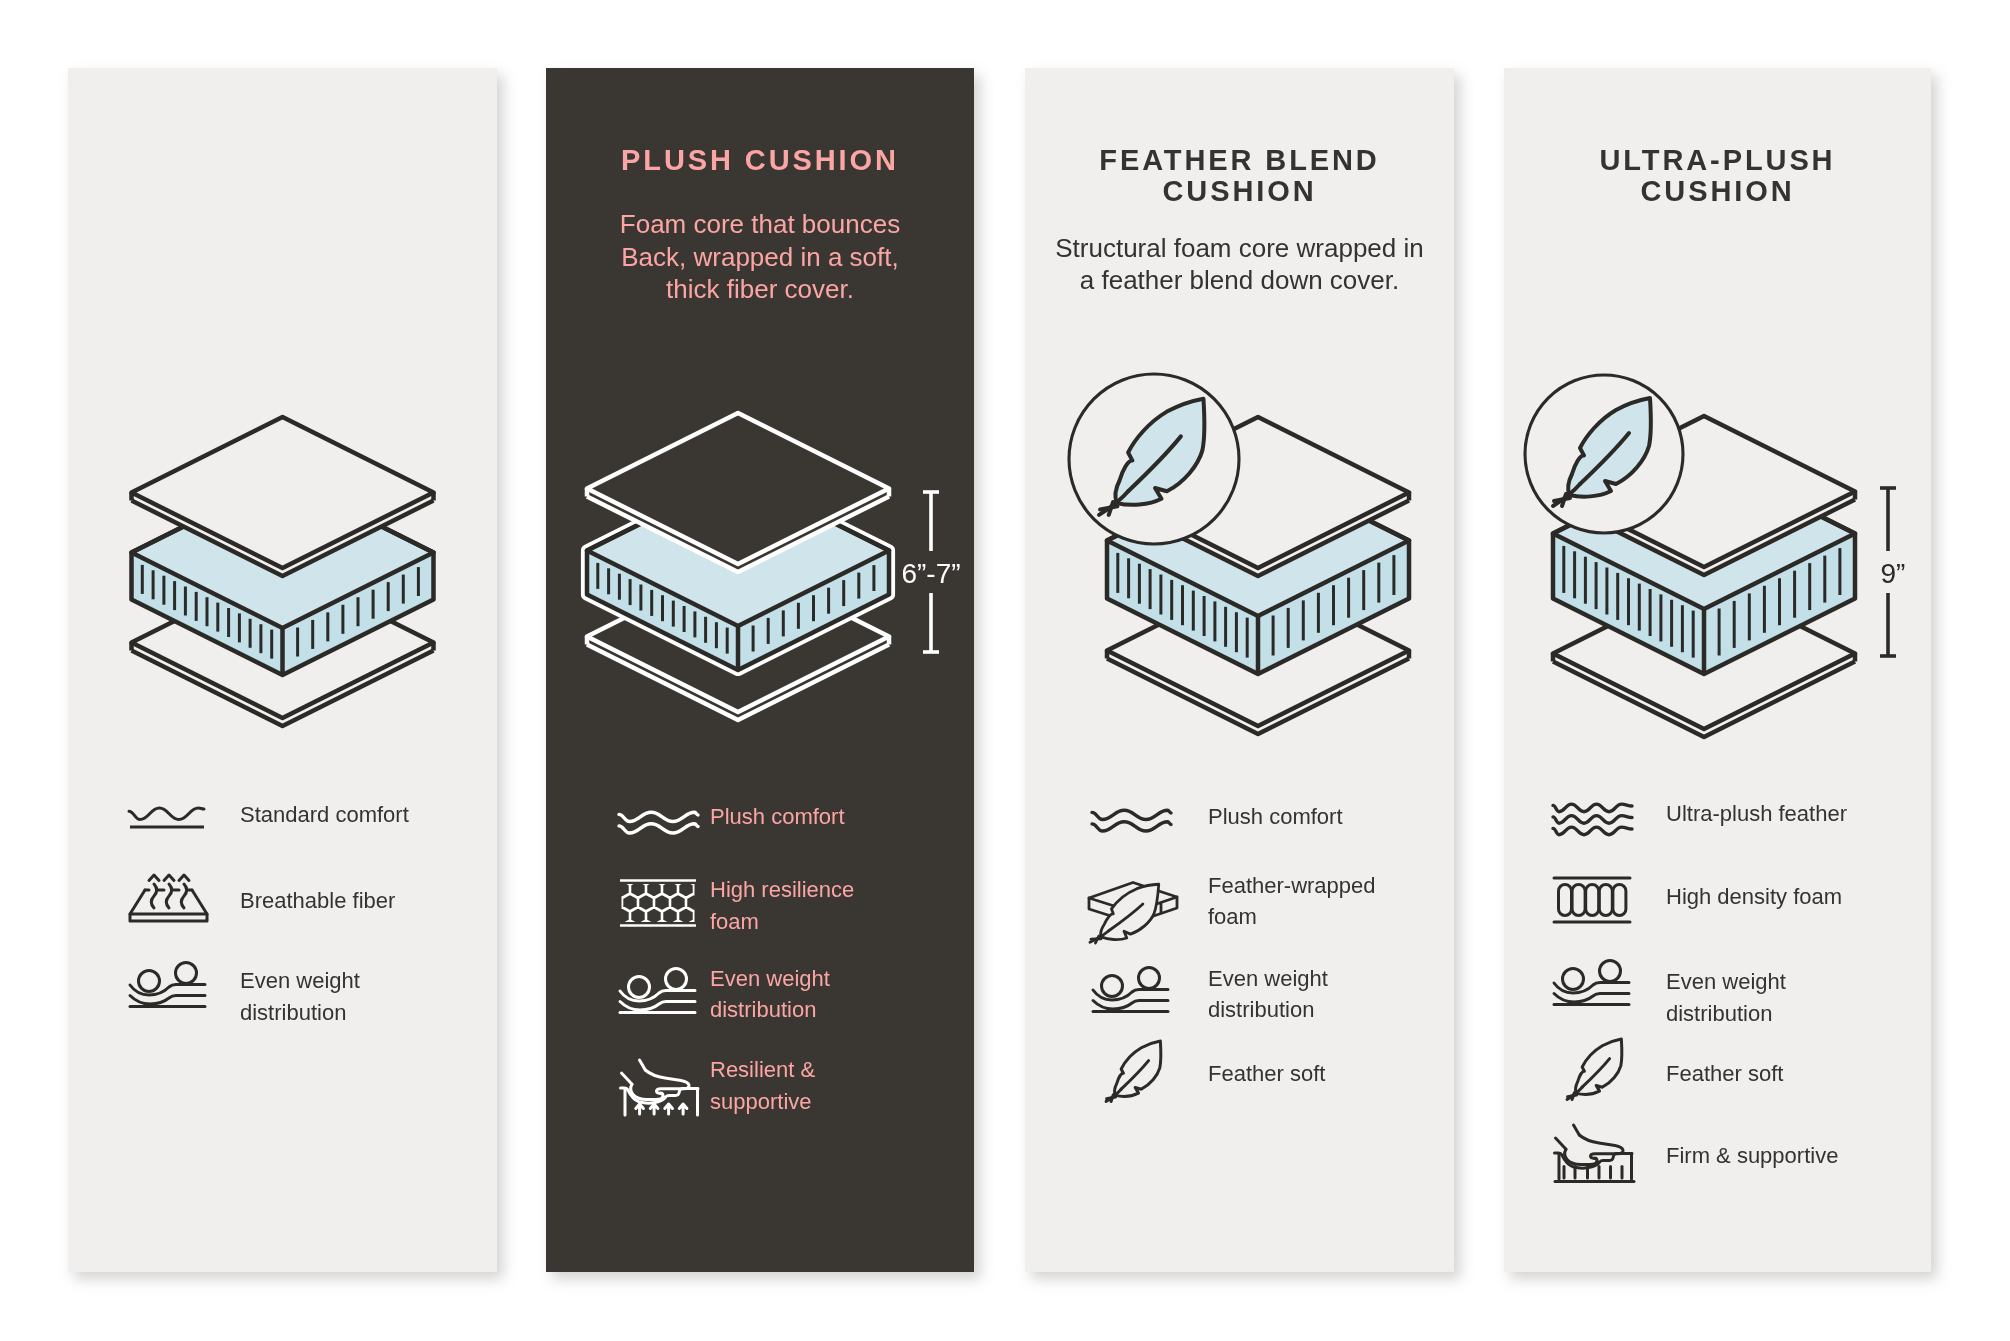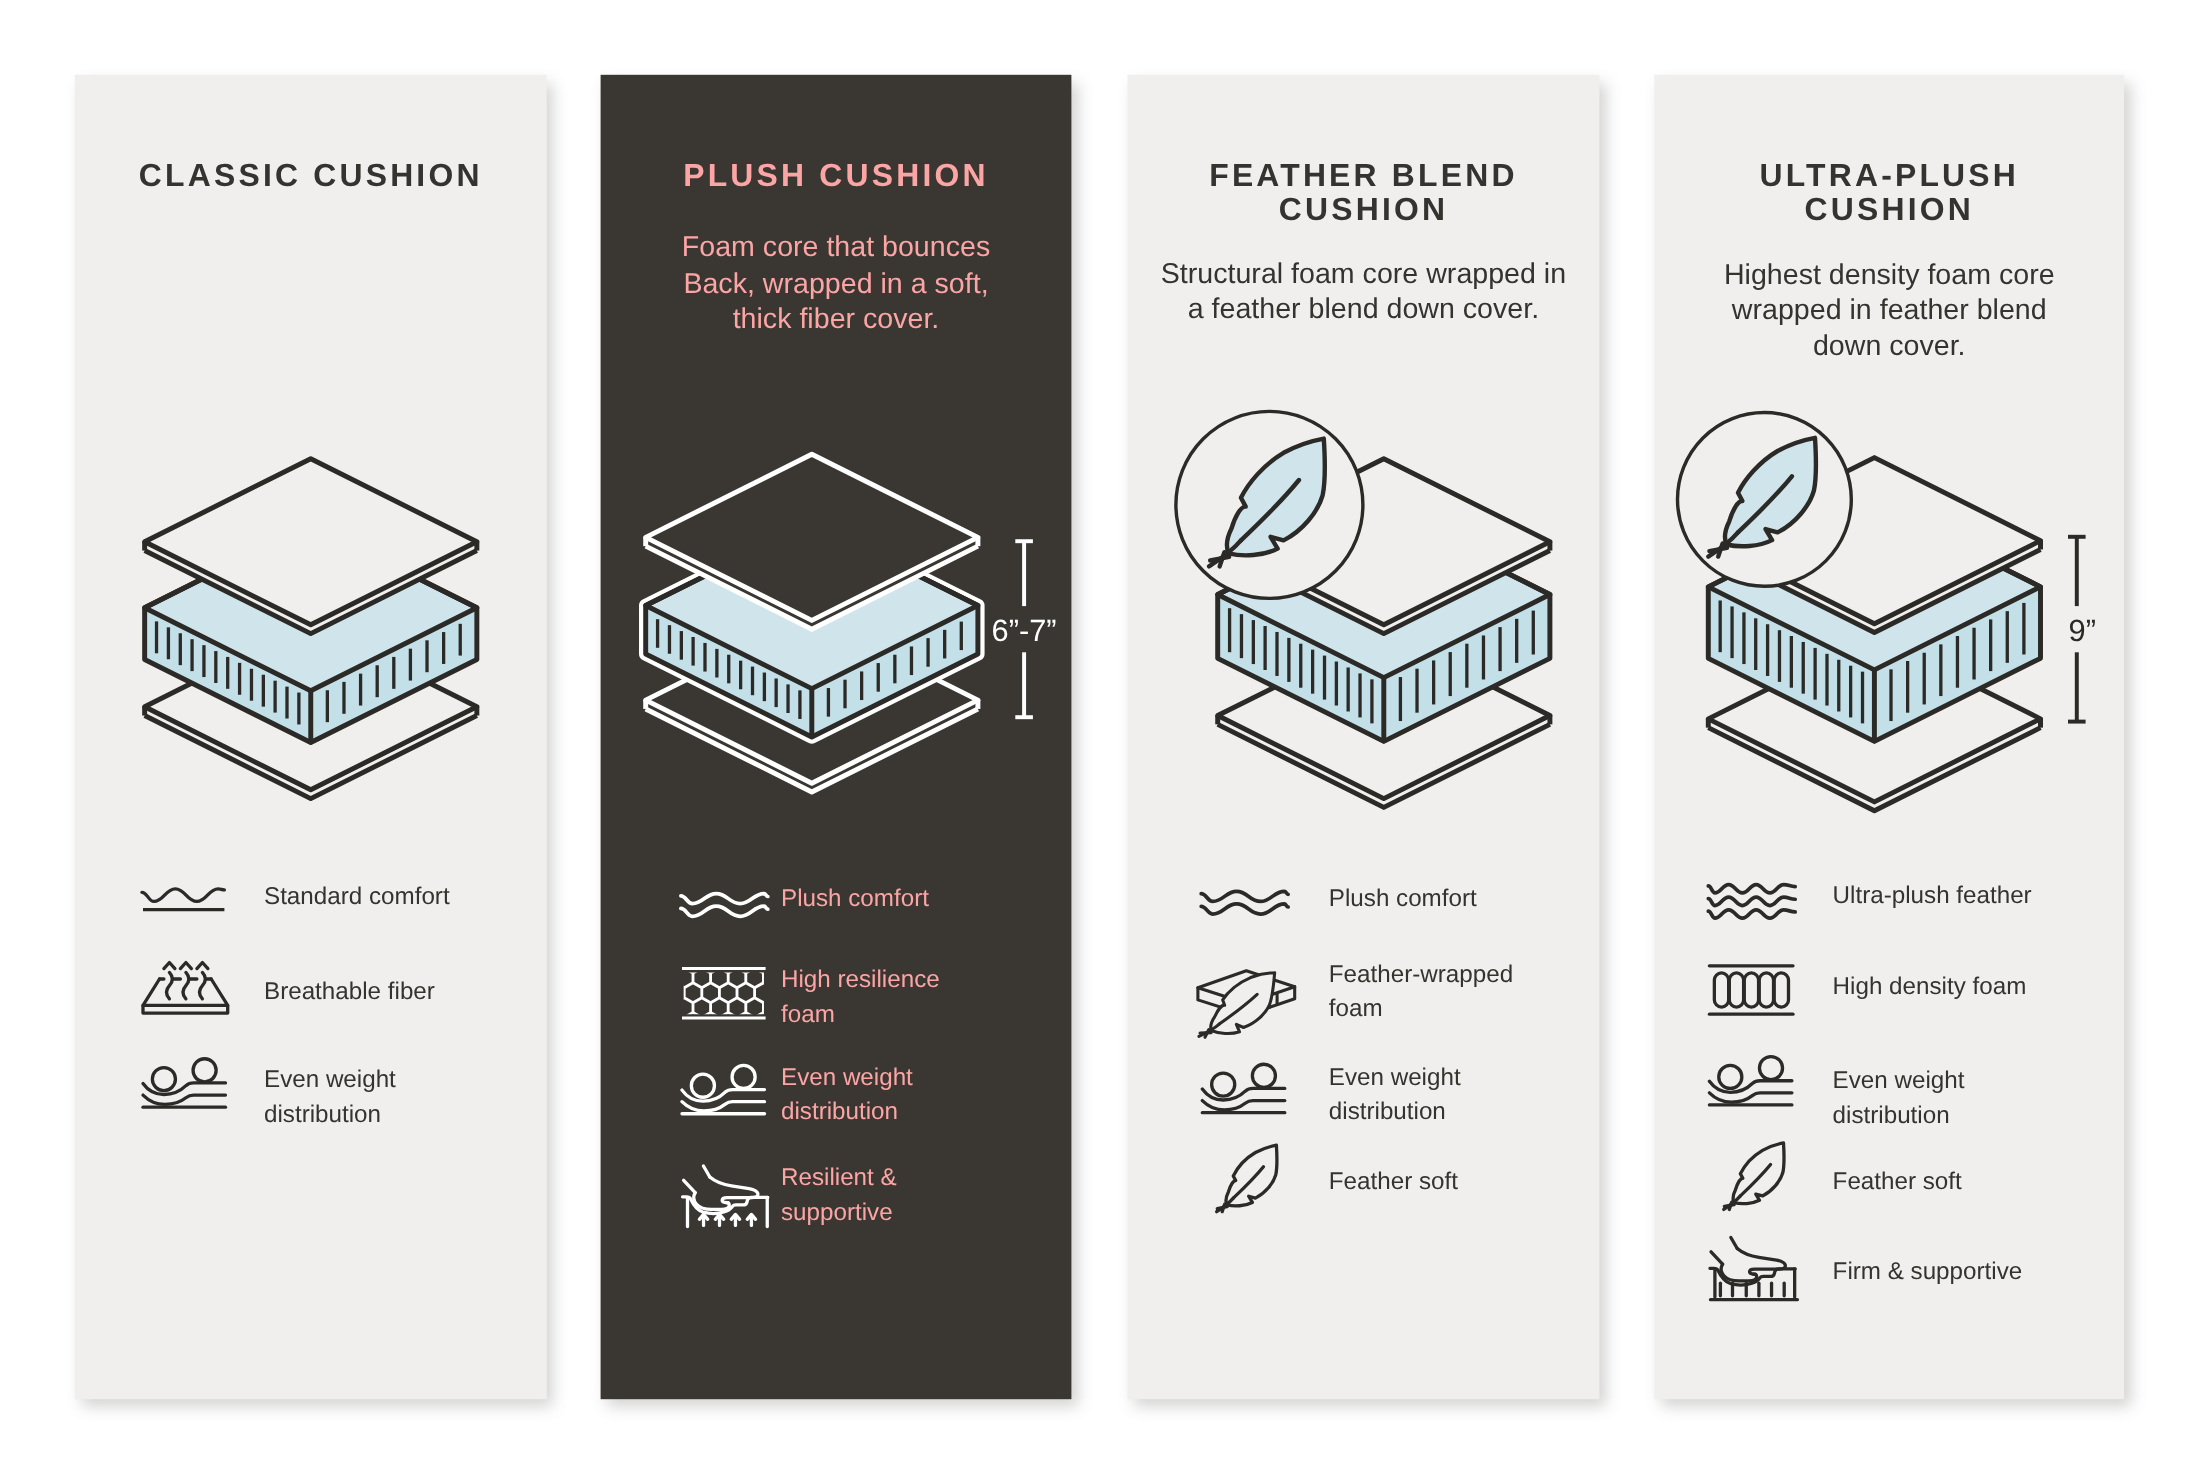--- a/index.html
+++ b/index.html
@@ -7,21 +7,20 @@
 .card{position:absolute;top:68px;height:1204px;background:#f0efee;
   box-shadow:6px 7px 13px rgba(100,97,94,.28);color:#35332f}
 .card.dark{background:#3a3733;color:#fca5a5}
 .title{position:absolute;top:77px;left:0;width:100%;text-align:center;
   font-weight:700;font-size:29px;line-height:31px;letter-spacing:2.9px}
 .desc{position:absolute;left:0;width:100%;text-align:center;font-size:26px;line-height:32.5px}
 .lbl{position:absolute;font-size:22px;line-height:31.5px;white-space:nowrap}
 </style></head>
 <body>
 <div class="card" style="left:68px;width:429px">
-    <div class="title">CLASSIC CUSHION</div>
     <svg width="429" height="720" viewBox="0 0 429 720" style="position:absolute;left:0;top:0;overflow:visible">
       <polygon points="63.5,574.5 214.5,499.0 365.5,574.5 365.5,582.5 214.5,658.0 63.5,582.5" fill="#f0efee" stroke="none"></polygon>
       <polygon points="63.5,574.5 214.5,499.0 365.5,574.5 214.5,650.0" fill="#f0efee" stroke="#2b2a27" stroke-width="4.5" stroke-linejoin="round"></polygon>
       <polyline points="63.5,582.5 214.5,658.0 365.5,582.5" fill="none" stroke="#2b2a27" stroke-width="4.5" stroke-linejoin="round"></polyline>
       <line x1="63.5" y1="574.5" x2="63.5" y2="582.5" stroke="#2b2a27" stroke-width="4.5"></line>
       <line x1="365.5" y1="574.5" x2="365.5" y2="582.5" stroke="#2b2a27" stroke-width="4.5"></line>
       <polygon points="63.5,484.5 214.5,409.0 365.5,484.5 214.5,560.0" fill="#cfe5eb" stroke="none"></polygon>
       <polygon points="63.5,484.5 214.5,560.0 214.5,607.0 63.5,531.5" fill="#c3dfe8" stroke="none"></polygon>
       <polygon points="214.5,560.0 365.5,484.5 365.5,531.5 214.5,607.0" fill="#c3dfe8" stroke="none"></polygon>
       <g stroke="#2b2a27" stroke-width="3">
@@ -281,21 +280,20 @@
         <path d="M85,39 C72,55 55,72 36,90"></path>
         <path d="M36,90 C30,97 20,105 9,112"></path>
         <path d="M22,100 L18,112"></path>
         <path d="M26,104 L10,107"></path>
       </g>
     </svg>
     <div class="lbl" style="left:183px;top:990.1px">Feather soft</div>
   </div>
 <div class="card" style="left:1504px;width:427px">
     <div class="title">ULTRA-PLUSH<br>CUSHION</div>
-    <div class="desc" style="top:164.9px">Highest density foam core<br>wrapped in feather blend<br>down cover.</div>
     <svg width="427" height="720" viewBox="0 0 427 720" style="position:absolute;left:0;top:0;overflow:visible">
       <polygon points="49.0,585.5 200.0,510.0 351.0,585.5 351.0,593.5 200.0,669.0 49.0,593.5" fill="#f0efee" stroke="none"></polygon>
       <polygon points="49.0,585.5 200.0,510.0 351.0,585.5 200.0,661.0" fill="#f0efee" stroke="#2b2a27" stroke-width="4.5" stroke-linejoin="round"></polygon>
       <polyline points="49.0,593.5 200.0,669.0 351.0,593.5" fill="none" stroke="#2b2a27" stroke-width="4.5" stroke-linejoin="round"></polyline>
       <line x1="49.0" y1="585.5" x2="49.0" y2="593.5" stroke="#2b2a27" stroke-width="4.5"></line>
       <line x1="351.0" y1="585.5" x2="351.0" y2="593.5" stroke="#2b2a27" stroke-width="4.5"></line>
       <polygon points="49.0,465.5 200.0,390.0 351.0,465.5 200.0,541.0" fill="#cfe5eb" stroke="none"></polygon>
       <polygon points="49.0,465.5 200.0,541.0 200.0,606.0 49.0,530.5" fill="#c3dfe8" stroke="none"></polygon>
       <polygon points="200.0,541.0 351.0,465.5 351.0,530.5 200.0,606.0" fill="#c3dfe8" stroke="none"></polygon>
       <g stroke="#2b2a27" stroke-width="3">

